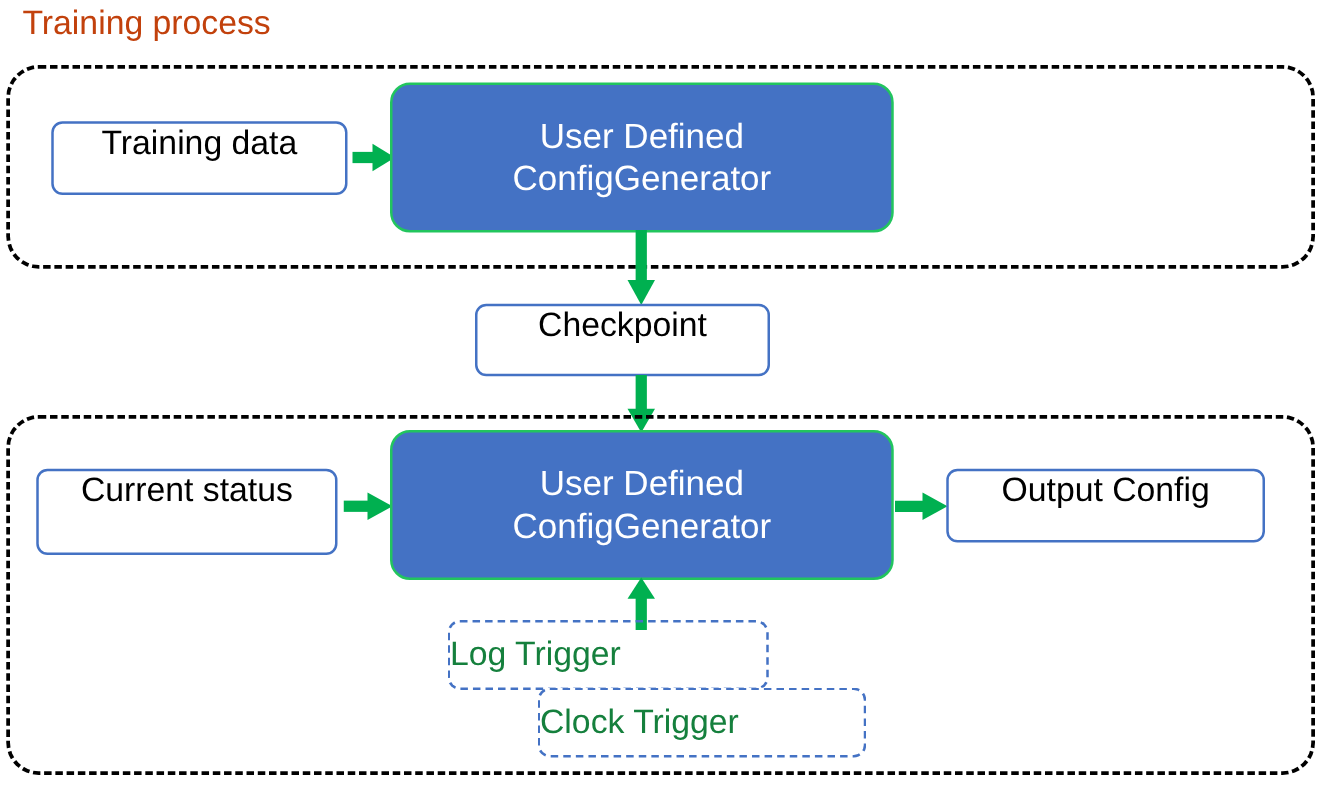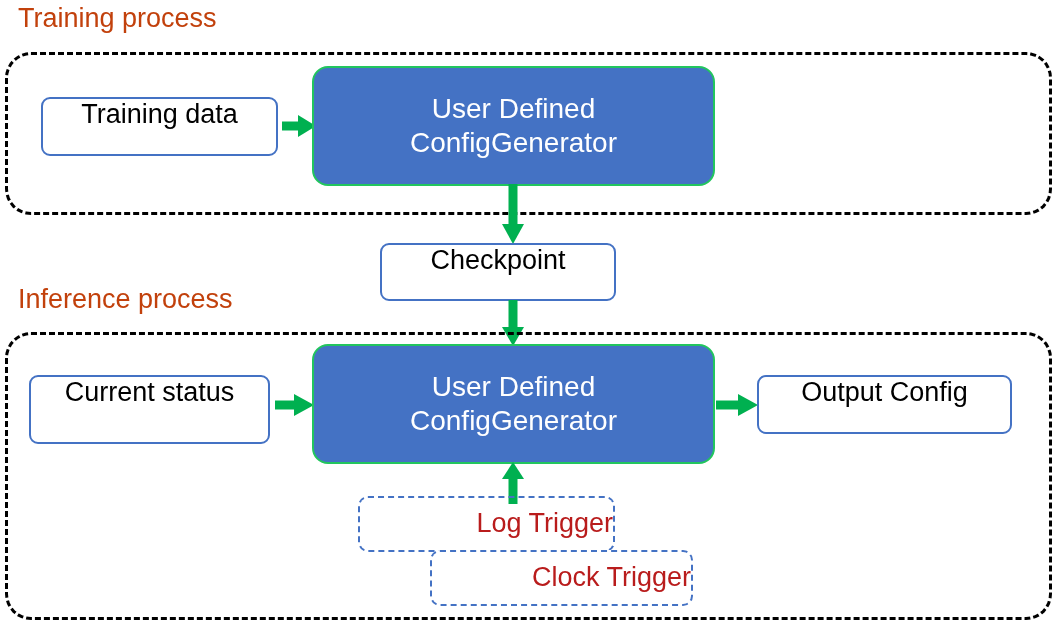--- a/index.html
+++ b/index.html
@@ -61,22 +61,22 @@
     white-space: nowrap;
   }
   .trigger-box {
     position: absolute;
     box-sizing: border-box;
     border: 2px dashed #4472C4;
     border-radius: 10px;
     background: transparent;
     display: flex;
     align-items: center;
-    justify-content: flex-end;
-    color: #b91c1c;
+    justify-content: flex-start;
+    color: #15803d;
     font-size: 27px;
     line-height: 1.15;
     white-space: nowrap;
   }
   .arrow-svg {
     position: absolute;
     overflow: visible;
     pointer-events: none;
   }
 </style>
@@ -110,21 +110,20 @@
 
   <div class="plain-box" style="left:380px; top:243px; width:236px; height:58px;">
     <span>Checkpoint</span>
   </div>
 
   <svg class="arrow-svg" style="left:495px; top:300px; width:36px; height:48px;" viewBox="0 0 36 48">
     <line x1="18" y1="0" x2="18" y2="30" stroke="#00B050" stroke-width="9"></line>
     <polygon points="7,27 29,27 18,46" fill="#00B050"></polygon>
   </svg>
 
-  <div class="group-label" style="left:18px; top:283px;">Inference process</div>
 
   <div class="dashed-container" style="left:5px; top:332px; width:1047px; height:288px;"></div>
 
   <div class="plain-box" style="left:29px; top:375px; width:241px; height:69px;">
     <span>Current status</span>
   </div>
 
   <svg class="arrow-svg" style="left:272px; top:387px; width:46px; height:36px;" viewBox="0 0 46 36">
     <line x1="3" y1="18" x2="26" y2="18" stroke="#00B050" stroke-width="9"></line>
     <polygon points="22,7 42,18 22,29" fill="#00B050"></polygon>

